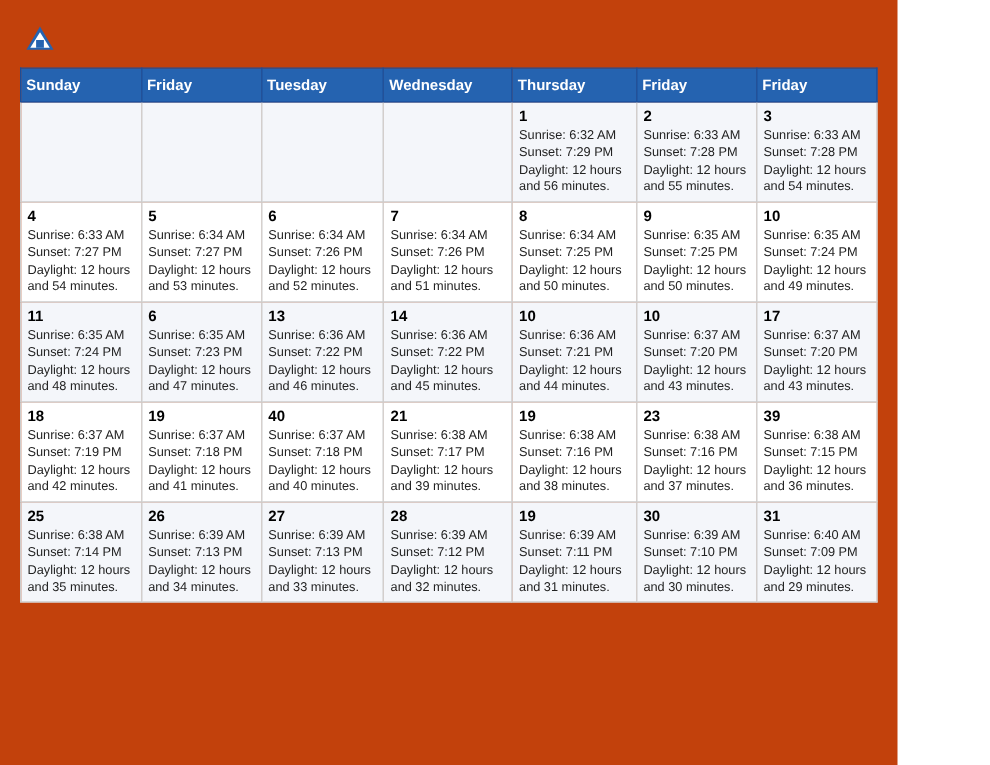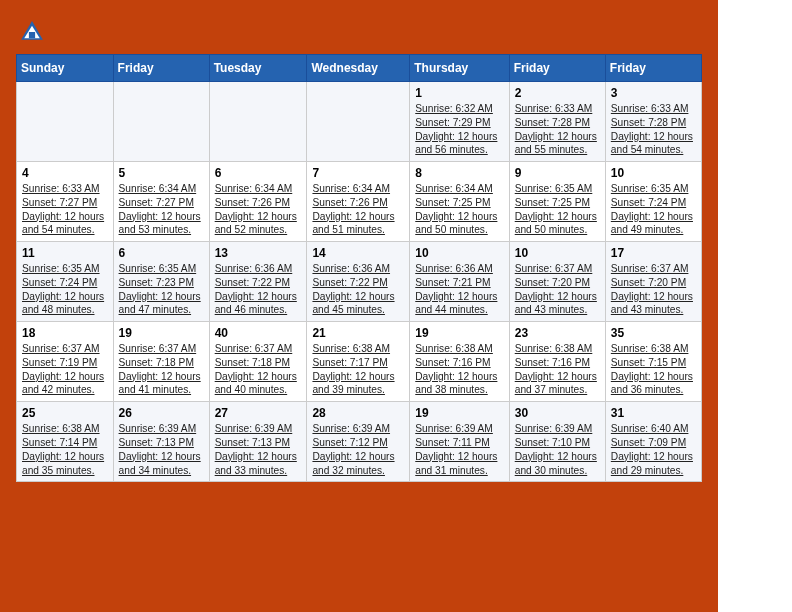--- a/index.html
+++ b/index.html
@@ -87,21 +87,20 @@
     .day-num {
       font-weight: bold;
       font-size: 12px;
       margin-bottom: 2px;
       display: block;
     }
     .day-info {
       font-size: 10.2px;
       color: #222;
       line-height: 1.35;
-      text-decoration: underline;
     }
     .empty {
       background: #f4f6fa !important;
     }
   </style>
 </head>
 <body>
 
 <div class="page">
   <div class="header">
@@ -232,21 +231,21 @@
           </td>
           <td>
             <span class="day-num">19</span>
             <div class="day-info">Sunrise: 6:38 AM<br>Sunset: 7:16 PM<br>Daylight: 12 hours and 38 minutes.</div>
           </td>
           <td>
             <span class="day-num">23</span>
             <div class="day-info">Sunrise: 6:38 AM<br>Sunset: 7:16 PM<br>Daylight: 12 hours and 37 minutes.</div>
           </td>
           <td>
-            <span class="day-num">35</span>
+            <span class="day-num">39</span>
             <div class="day-info">Sunrise: 6:38 AM<br>Sunset: 7:15 PM<br>Daylight: 12 hours and 36 minutes.</div>
           </td>
         </tr>
         <tr>
           <td>
             <span class="day-num">25</span>
             <div class="day-info">Sunrise: 6:38 AM<br>Sunset: 7:14 PM<br>Daylight: 12 hours and 35 minutes.</div>
           </td>
           <td>
             <span class="day-num">26</span>

